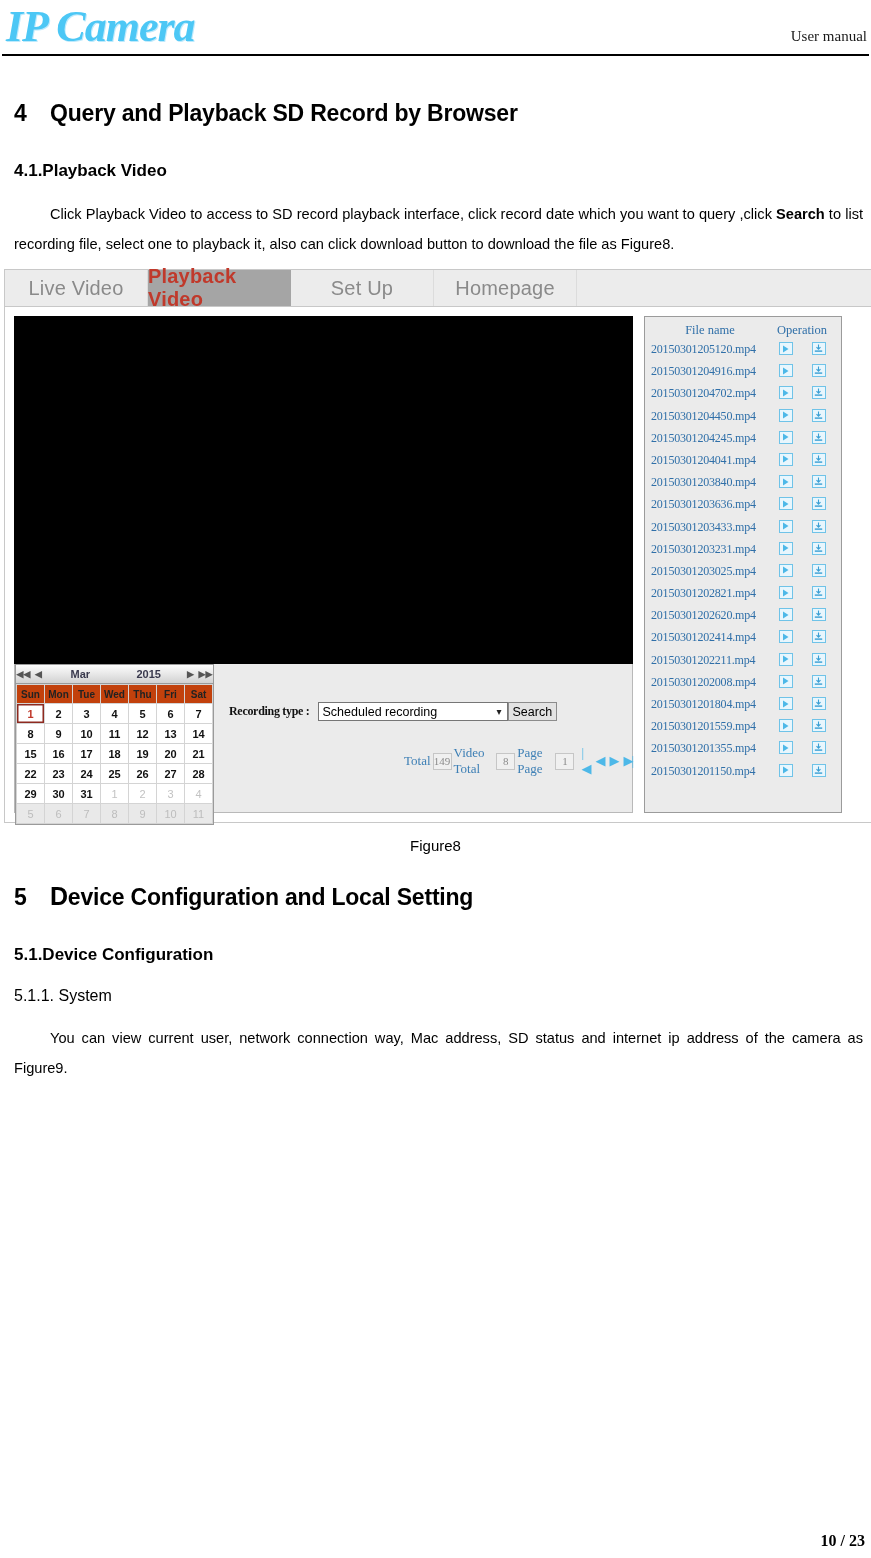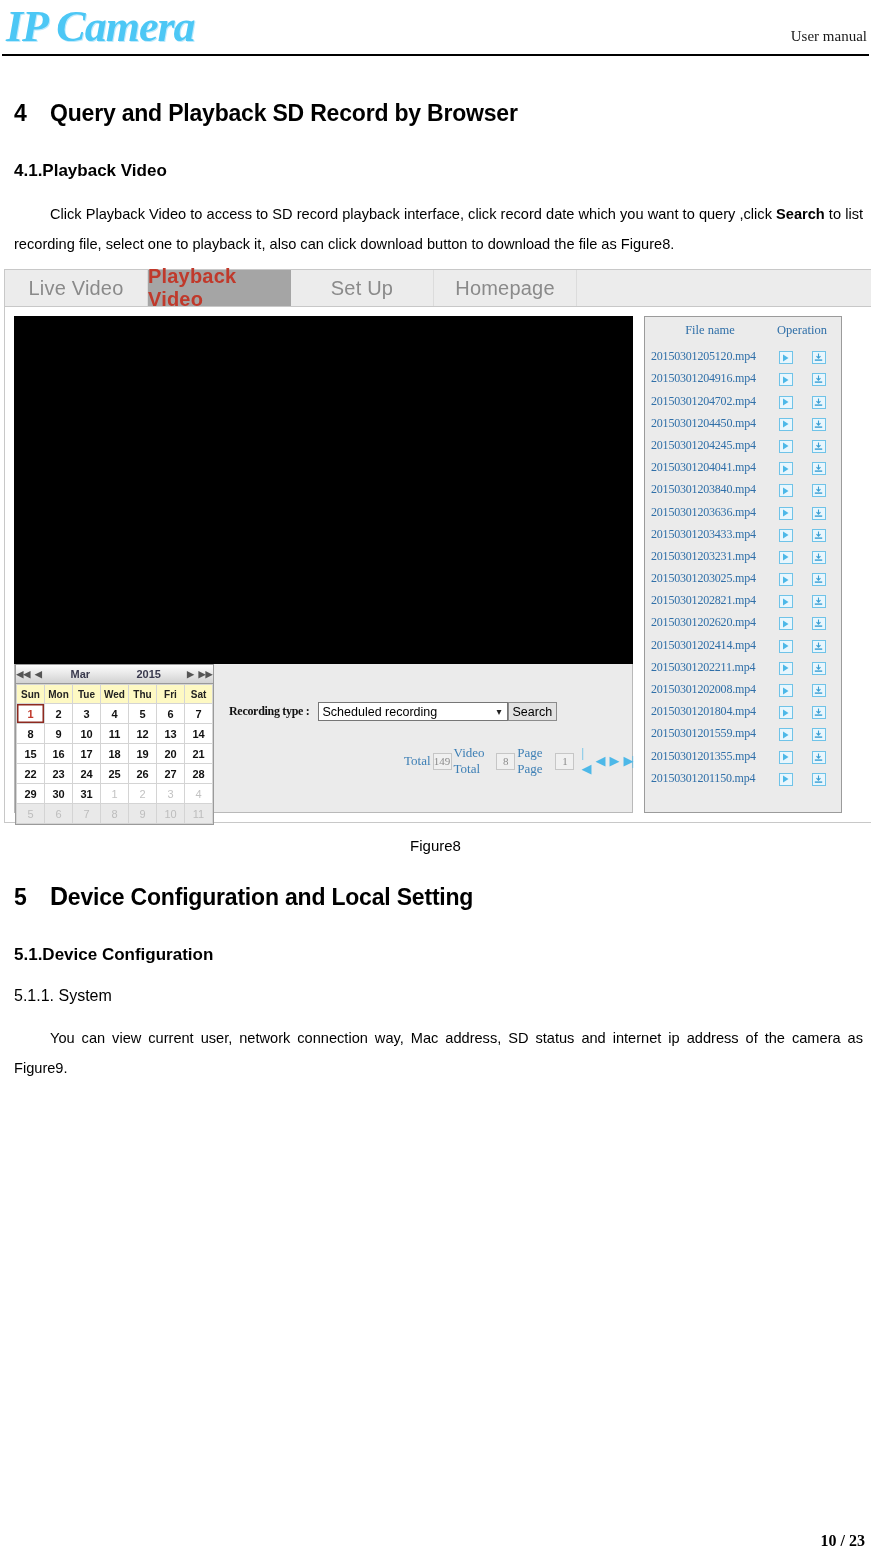--- a/index.html
+++ b/index.html
@@ -190,21 +190,21 @@
   table.cal-grid {
     border-collapse: collapse;
     width: 100%;
     table-layout: fixed;
   }
   table.cal-grid th {
     font-size: 10px;
     font-weight: bold;
     height: 16px;
     border: 1px solid #d4d4d4;
-    background: #fef9c3;
+    background: #c2410c;
     color: #222;
   }
   table.cal-grid td {
     font-size: 11px;
     font-weight: bold;
     height: 17px;
     text-align: center;
     border: 1px solid #d4d4d4;
     background: #fff;
     color: #111;
@@ -316,21 +316,21 @@
   .file-head {
     display: flex;
     font-size: 12.5px;
     font-weight: normal;
     padding: 0 6px 4px 6px;
   }
   .file-head .fn { flex: 1; text-align: center; }
   .file-head .op { width: 66px; text-align: center; }
   .file-row {
     display: flex;
-    align-items: flex-end;
+    align-items: flex-start;
     height: 22.2px;
     padding: 0 6px;
     font-size: 12px;
   }
   .file-row .fn {
     flex: 1;
     letter-spacing: -0.2px;
     white-space: nowrap;
   }
   .file-row .ops {

